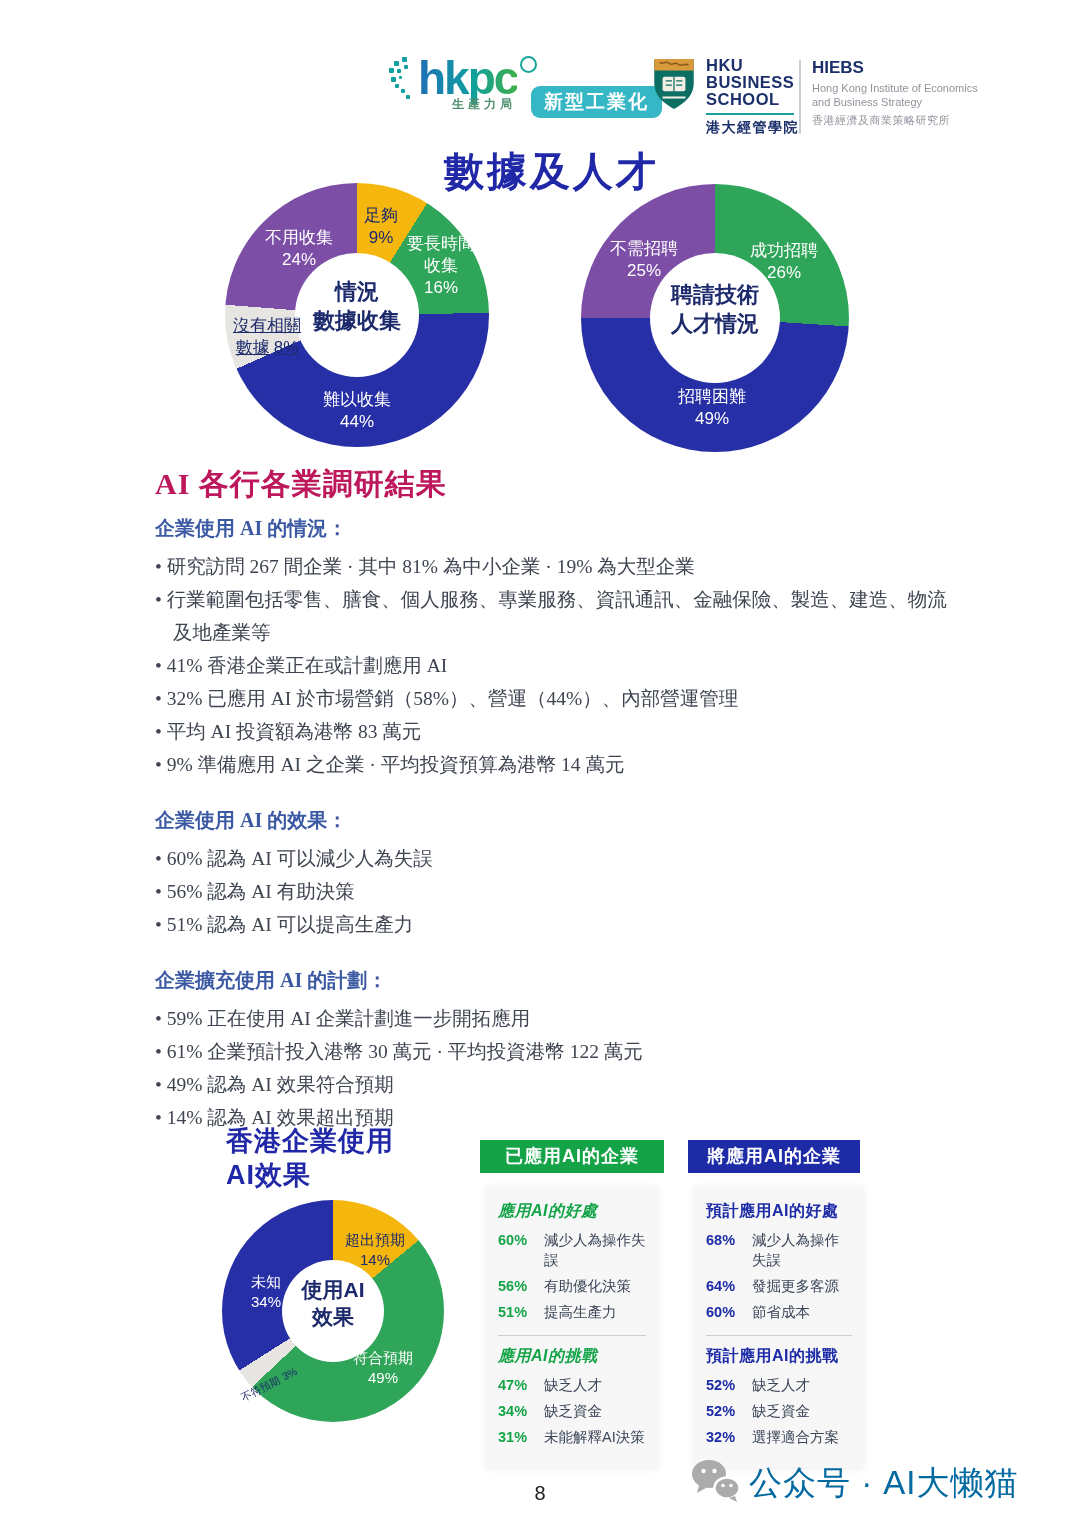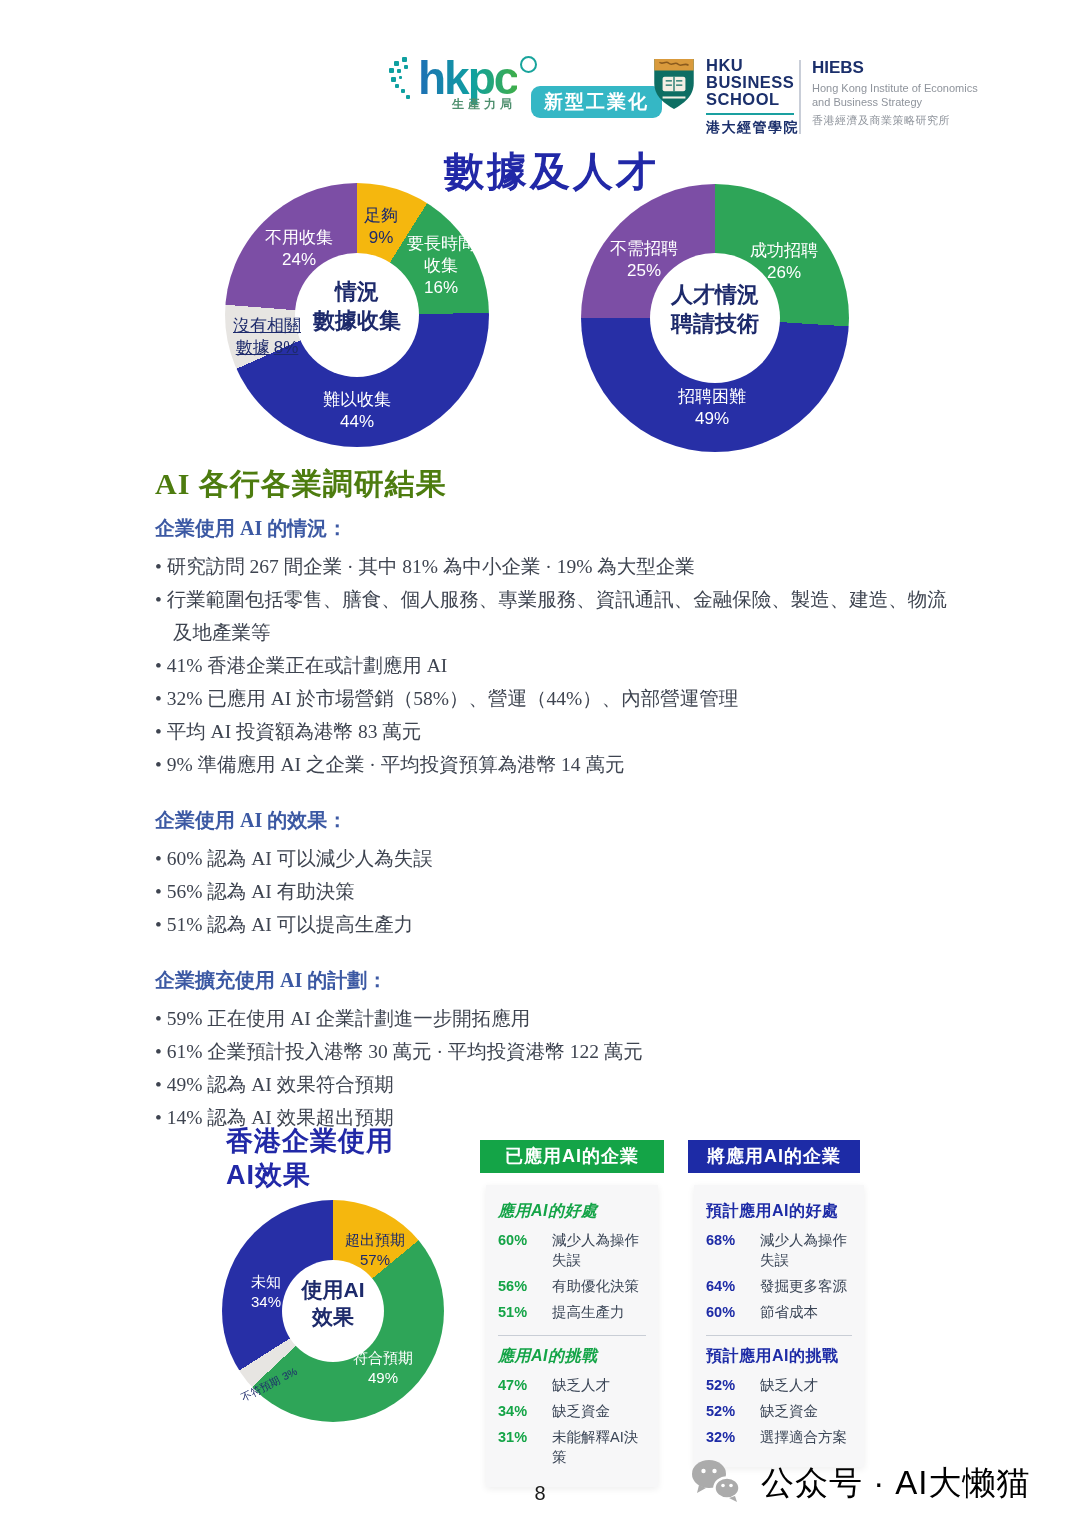--- a/index.html
+++ b/index.html
@@ -60,50 +60,50 @@
   
   #donut3 .dlabel{font-size:15px;line-height:20px;}
   #d3-l0{left:98px;top:30px;width:110px;}
   #d3-l1{left:108px;top:148px;width:106px;}
   #d3-l2{left:-2px;top:174px;width:98px;font-size:10.5px !important;transform:rotate(-27deg);white-space:nowrap;}
   #d3-l3{left:16px;top:72px;width:56px;text-align:center;}
 
   
   .survey{position:absolute;left:155px;top:464px;width:800px;
     font-family:"Liberation Serif","DejaVu Serif",serif;}
-  .survey h2{margin:0 0 10px;font-size:30px;font-weight:800;color:#4d7c0f;letter-spacing:1px;}
+  .survey h2{margin:0 0 10px;font-size:30px;font-weight:800;color:#be185d;letter-spacing:1px;}
   .group-title{font-size:20px;font-weight:bold;color:#3C59A3;margin:26px 0 8px;}
   .group:first-of-type .group-title{margin-top:4px;}
   .survey ul{list-style:none;margin:0;padding:0;}
   .survey li{font-size:19.5px;color:#3E4450;line-height:33px;padding-left:18px;text-indent:-18px;}
   .survey li::before{content:"• ";color:#3E4450;}
 
   
   .b-title{position:absolute;left:226px;top:1124px;width:216px;text-align:left;
     font-size:27px;font-weight:800;color:#2128A7;line-height:34px;letter-spacing:1px;}
   .panel-header{position:absolute;top:1140px;height:33px;color:#fff;font-weight:bold;
     font-size:18px;text-align:center;line-height:33px;letter-spacing:1px;}
   #ph1{left:480px;width:184px;background:#14A447;}
   #ph2{left:688px;width:172px;background:#1D2BA6;}
   .card{position:absolute;top:1185px;background:#F7F7F8;box-shadow:0 2px 7px rgba(0,0,0,.07);
     padding:10px 12px 14px;box-sizing:border-box;}
   #card1{left:486px;width:172px;}
   #card2{left:694px;width:170px;}
   .block-title{font-size:16px;font-weight:bold;margin:6px 0 8px;letter-spacing:.5px;}
   #card1 .block-title{color:#14A447;font-style:italic;}
   #card2 .block-title{color:#1D2BA6;}
-  .item{display:flex;gap:20px;margin:6px 0;font-size:14.5px;color:#3A4556;line-height:20px;}
+  .item{display:flex;gap:12px;margin:6px 0;font-size:14.5px;color:#3A4556;line-height:20px;}
   .item .pct{font-weight:bold;min-width:34px;}
   #card1 .pct{color:#14A447;}
   #card2 .pct{color:#1D2BA6;}
   .card-divider{border:none;border-top:1px solid #C9CED6;margin:13px 0 10px;}
 
   
   .page-num{position:absolute;left:0;right:0;top:1482px;text-align:center;font-size:20px;color:#1A1A1A;}
-  .watermark{position:absolute;left:690px;top:1458px;display:flex;align-items:center;gap:19px;color:#000000;text-align:right;}
+  .watermark{position:absolute;left:690px;top:1458px;display:flex;align-items:center;gap:7px;color:#0369a1;text-align:right;}
   .watermark .wm-text{font-size:33px;letter-spacing:1px;}
 </style>
 </head>
 <body>
 
 <div class="page">
 
   <div class="hkpc">
     <span style="margin:2px 4px 0 0;">
       <svg width="26" height="46" viewBox="0 0 26 46">
@@ -182,22 +182,22 @@
       <span>沒有相關數據</span><span>8%</span>
     </div>
     <div id="d1-l4" class="dlabel white stack">
       <span>不用收集</span>
         <span>24%</span>
     </div>
   </div>
 
   <div id="donut2" class="donut" style="background: conic-gradient(rgb(46, 165, 88) 0deg, rgb(46, 165, 88) 93.6deg, rgb(39, 47, 166) 93.6deg, rgb(39, 47, 166) 270deg, rgb(124, 78, 165) 270deg, rgb(124, 78, 165) 360deg);">
     <div class="dcenter">
+      <div>聘請技術</div>
       <div>人才情況</div>
-      <div>聘請技術</div>
     </div>
     <div id="d2-l0" class="dlabel white stack">
       <span>成功招聘</span>
         <span>26%</span>
     </div>
     <div id="d2-l1" class="dlabel white stack">
       <span>招聘困難</span>
         <span>49%</span>
     </div>
     <div id="d2-l2" class="dlabel white stack">
@@ -246,21 +246,21 @@
     <div>AI效果</div>
   </div>
 
   <div id="donut3" class="donut" style="background: conic-gradient(rgb(245, 183, 14) 0deg, rgb(245, 183, 14) 50.4deg, rgb(46, 165, 88) 50.4deg, rgb(46, 165, 88) 226.8deg, rgb(231, 229, 226) 226.8deg, rgb(231, 229, 226) 237.6deg, rgb(39, 47, 166) 237.6deg, rgb(39, 47, 166) 360deg);">
     <div class="dcenter">
       <div>使用AI</div>
       <div>效果</div>
     </div>
     <div id="d3-l0" class="dlabel dark stack">
       <span>超出預期</span>
-        <span>57%</span>
+        <span>14%</span>
     </div>
     <div id="d3-l1" class="dlabel white stack">
       <span>符合預期</span>
         <span>49%</span>
     </div>
     <div id="d3-l2" class="dlabel dark flow">
       <span>不符預期</span><span>3%</span>
     </div>
     <div id="d3-l3" class="dlabel white stack">
       <span>未知</span>

